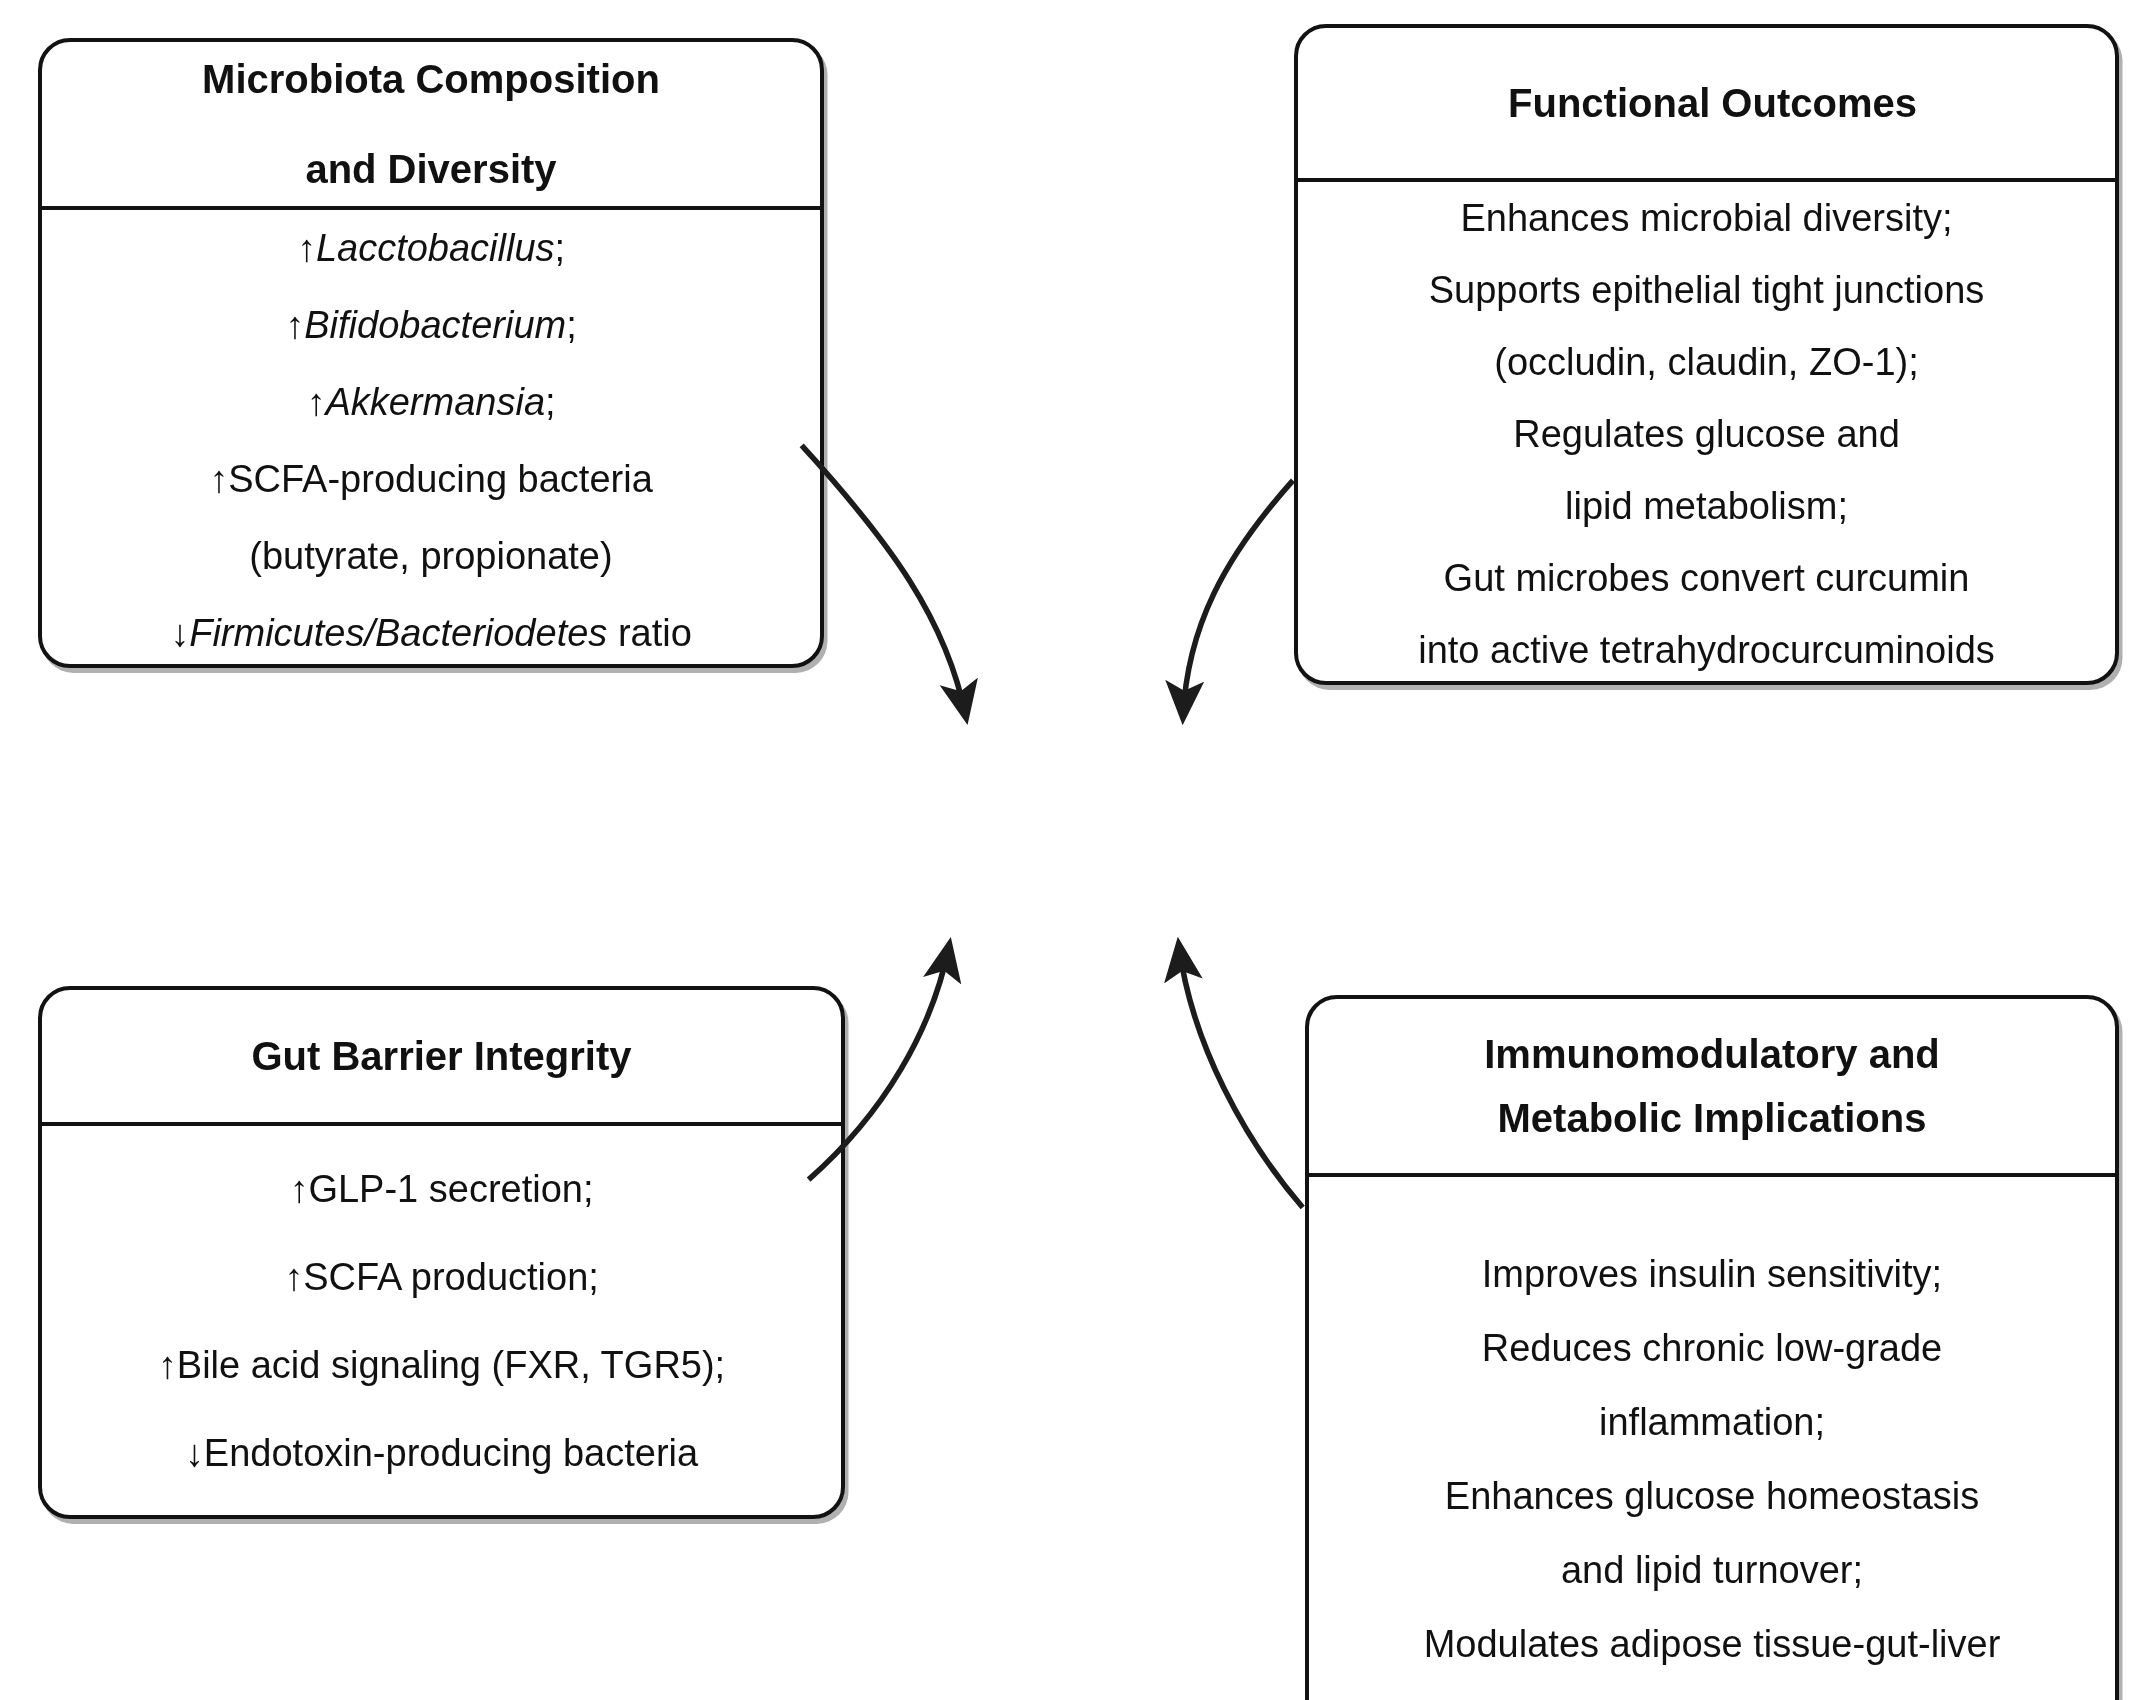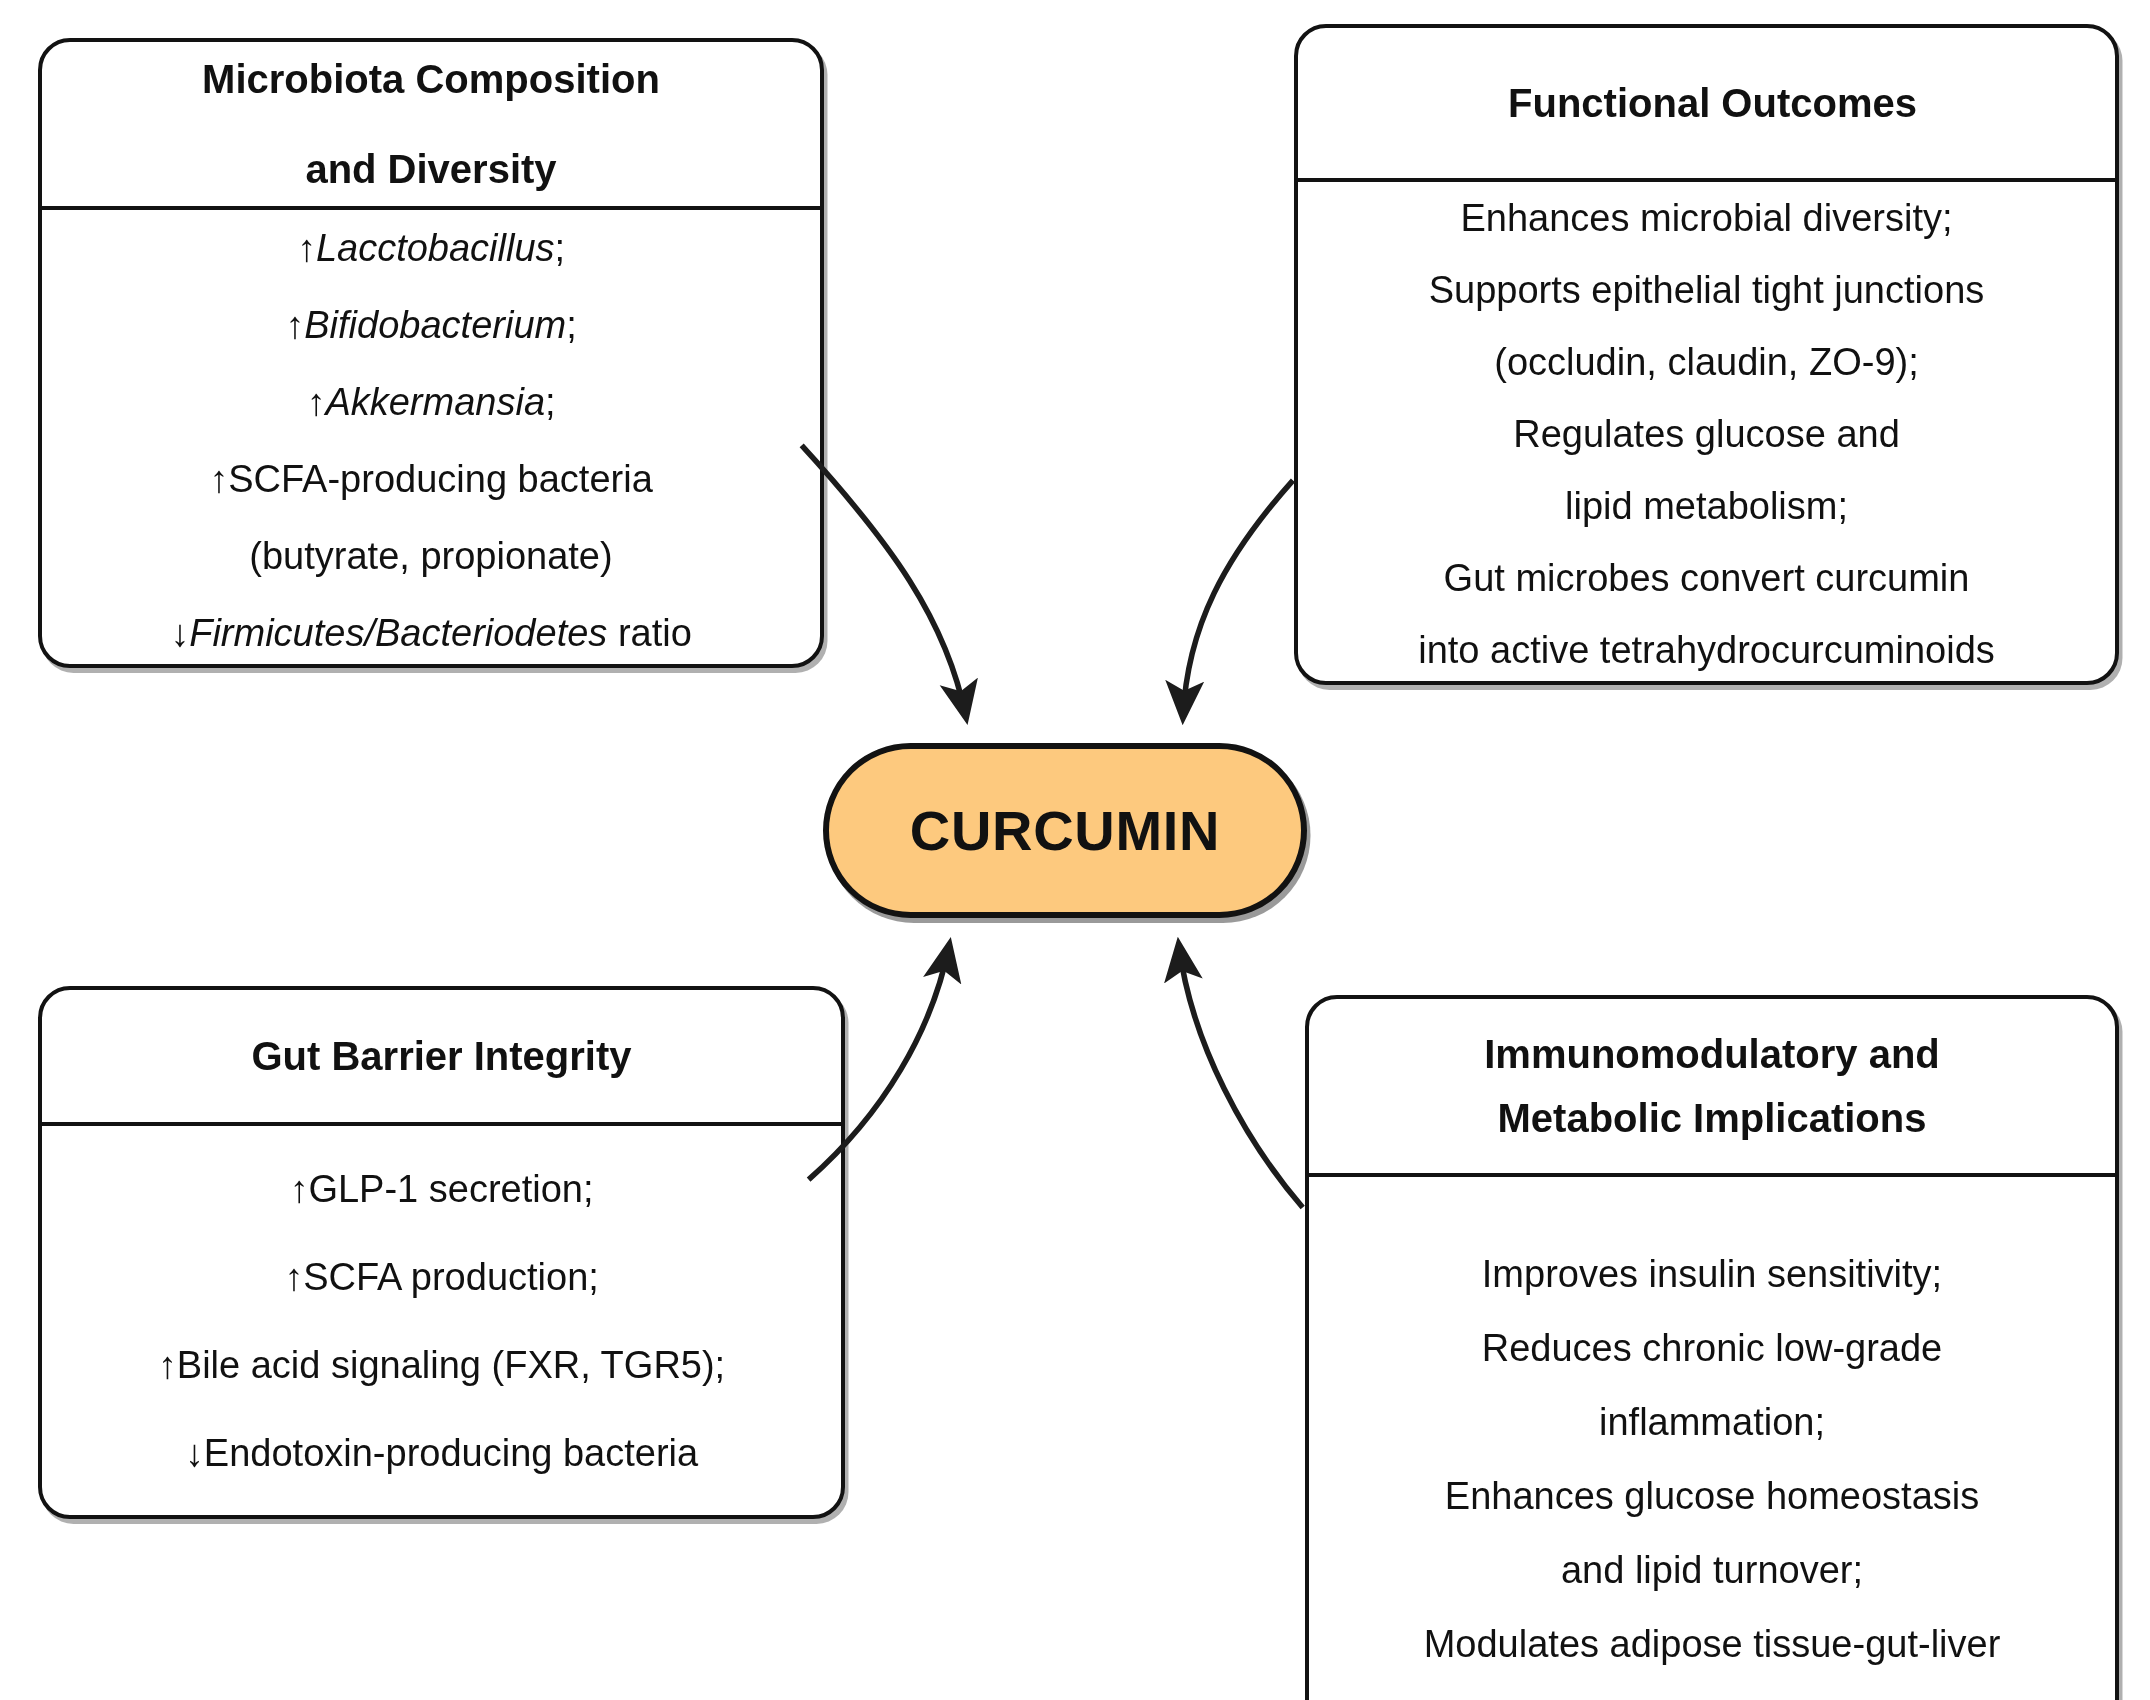--- a/index.html
+++ b/index.html
@@ -74,21 +74,21 @@
       </div>
   </div>
 
   <div class="box tr" style="left:1294px;top:24px;width:825px;height:661px;">
     <div class="title" style="height:150px;padding-left:12px;">
         <div class="line"><span>Functional Outcomes</span></div>
       </div>
     <div class="body">
         <div class="line"><span>Enhances microbial diversity;</span></div>
         <div class="line"><span>Supports epithelial tight junctions</span></div>
-        <div class="line"><span>(occludin, claudin, ZO-9);</span></div>
+        <div class="line"><span>(occludin, claudin, ZO-1);</span></div>
         <div class="line"><span>Regulates glucose and</span></div>
         <div class="line"><span>lipid metabolism;</span></div>
         <div class="line"><span>Gut microbes convert curcumin</span></div>
         <div class="line"><span>into active tetrahydrocurcuminoids</span></div>
       </div>
   </div>
 
   <div class="box bl" style="left:38px;top:986px;width:807px;height:533px;">
     <div class="title" style="height:132px;">
         <div class="line"><span>Gut Barrier Integrity</span></div>
@@ -122,18 +122,15 @@
       <marker id="ah" markerWidth="9" markerHeight="9" refX="6.5" refY="3.5" orient="auto" markerUnits="strokeWidth">
         <path d="M0,0 L8,3.5 L0,7 L1.8,3.5 Z" fill="#1c1c1c"></path>
       </marker>
     </defs>
     <path d="M 1152 640 C 1280 780, 1360 890, 1388 1030" fill="none" stroke="#1c1c1c" stroke-width="8" marker-end="url(#ah)"></path>
     <path d="M 1858 690 C 1760 800, 1706 900, 1700 1030" fill="none" stroke="#1c1c1c" stroke-width="8" marker-end="url(#ah)"></path>
     <path d="M 1162 1695 C 1270 1600, 1340 1480, 1364 1358" fill="none" stroke="#1c1c1c" stroke-width="8" marker-end="url(#ah)"></path>
     <path d="M 1872 1735 C 1790 1640, 1712 1500, 1694 1358" fill="none" stroke="#1c1c1c" stroke-width="8" marker-end="url(#ah)"></path>
   </svg>
 
-  <div id="pill">
-    <span>CURCUMIN</span>
-  </div>
 
 </div>
 
 
 </body></html>

